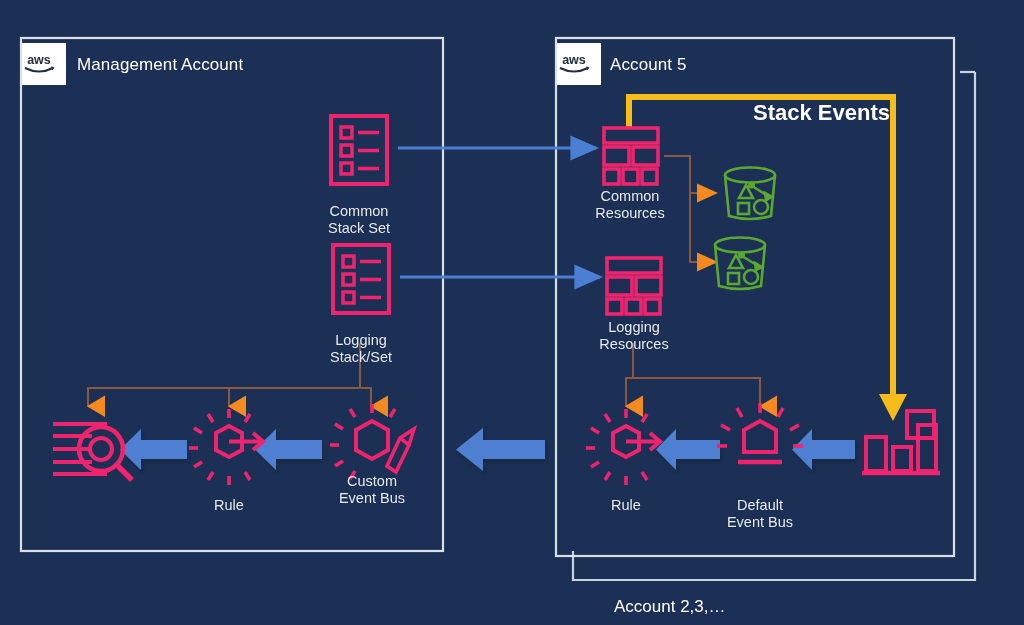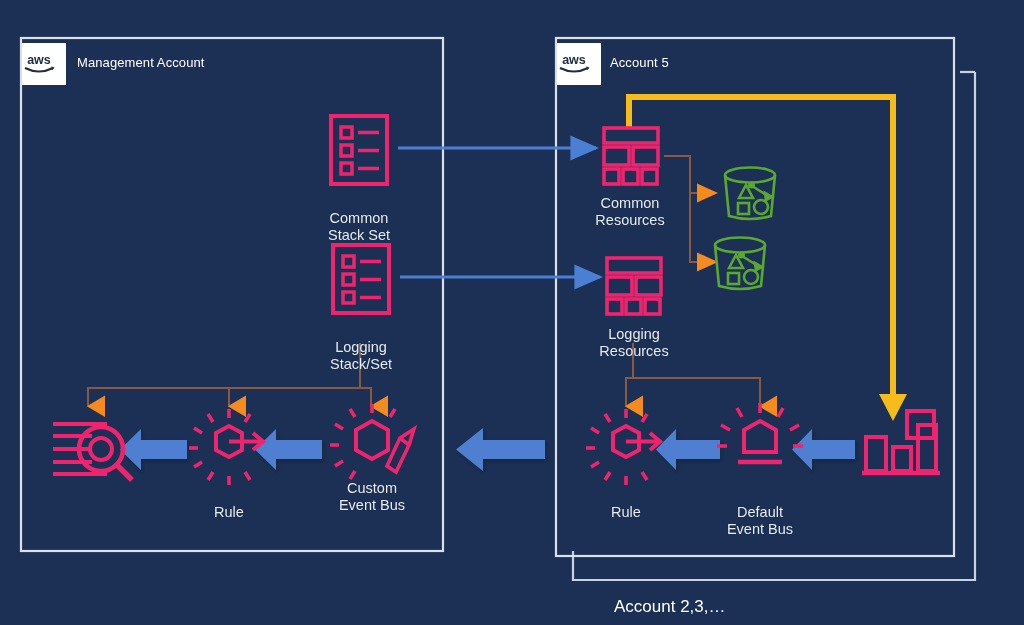--- a/index.html
+++ b/index.html
@@ -28,36 +28,36 @@
     height: 42px;
     background: #ffffff;
     display: flex;
     align-items: center;
     justify-content: flex-start;
   }
   .aws-badge svg { display:block; }
   .acct-title {
     position: absolute;
     color: #ffffff;
-    font-size: 13px;
+    font-size: 17px;
     font-family: "Liberation Sans", sans-serif;
     white-space: nowrap;
     letter-spacing: 0.1px;
   }
   .node {
     position: absolute;
     text-align: center;
   }
   .node .lbl {
     display: block;
     color: #e8ecf3;
     font-size: 14.5px;
     line-height: 17px;
     font-family: "Liberation Sans", sans-serif;
-    margin-top: 20px;
+    margin-top: 13px;
     white-space: pre-line;
     text-shadow: 0 0 1px rgba(0,0,0,0.3);
   }
   .stack-events-lbl {
     position: absolute;
     color: #ffffff;
     font-size: 22px;
     font-weight: bold;
     font-family: "Liberation Sans", sans-serif;
     white-space: nowrap;
@@ -305,20 +305,21 @@
     <svg width="34" height="22" viewBox="0 0 34 22" aria-hidden="true">
       <text x="17" y="11" text-anchor="middle" font-family="Liberation Sans, sans-serif" font-size="12.5" font-weight="bold" fill="#232f3e">aws</text>
       <path d="M3,15 Q17,22 31,15" stroke="#232f3e" stroke-width="2.2" fill="none"></path>
       <path d="M29.5,13.2 L32.6,14.8 L29.9,17.2 Z" fill="#232f3e"></path>
     </svg>
   </div>
   <div class="acct-title" style="left:610px; top:55px;">Account 5</div>
 
   <div class="acct23-lbl" style="left:614px; top:556px;margin-top:41px;">Account 2,3,…</div>
 
+  <div class="stack-events-lbl" style="left:753px; top:100px;">Stack Events</div>
 
   <div class="node" style="left:300px; top:190px; width:118px;">
     <span class="lbl">Common
 Stack Set</span>
   </div>
 
   <div class="node" style="left:302px; top:319px; width:118px;">
     <span class="lbl">Logging
 Stack/Set</span>
   </div>

